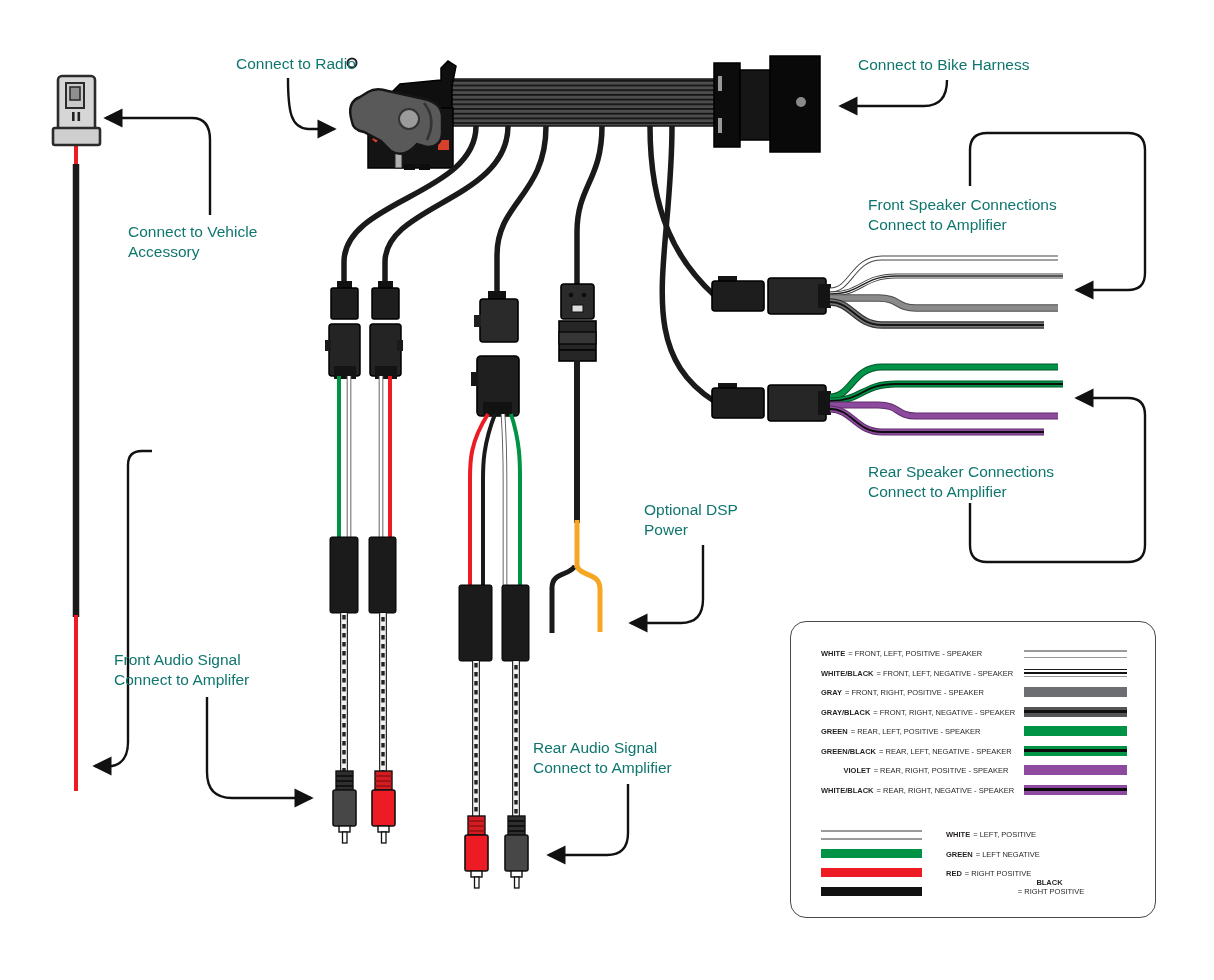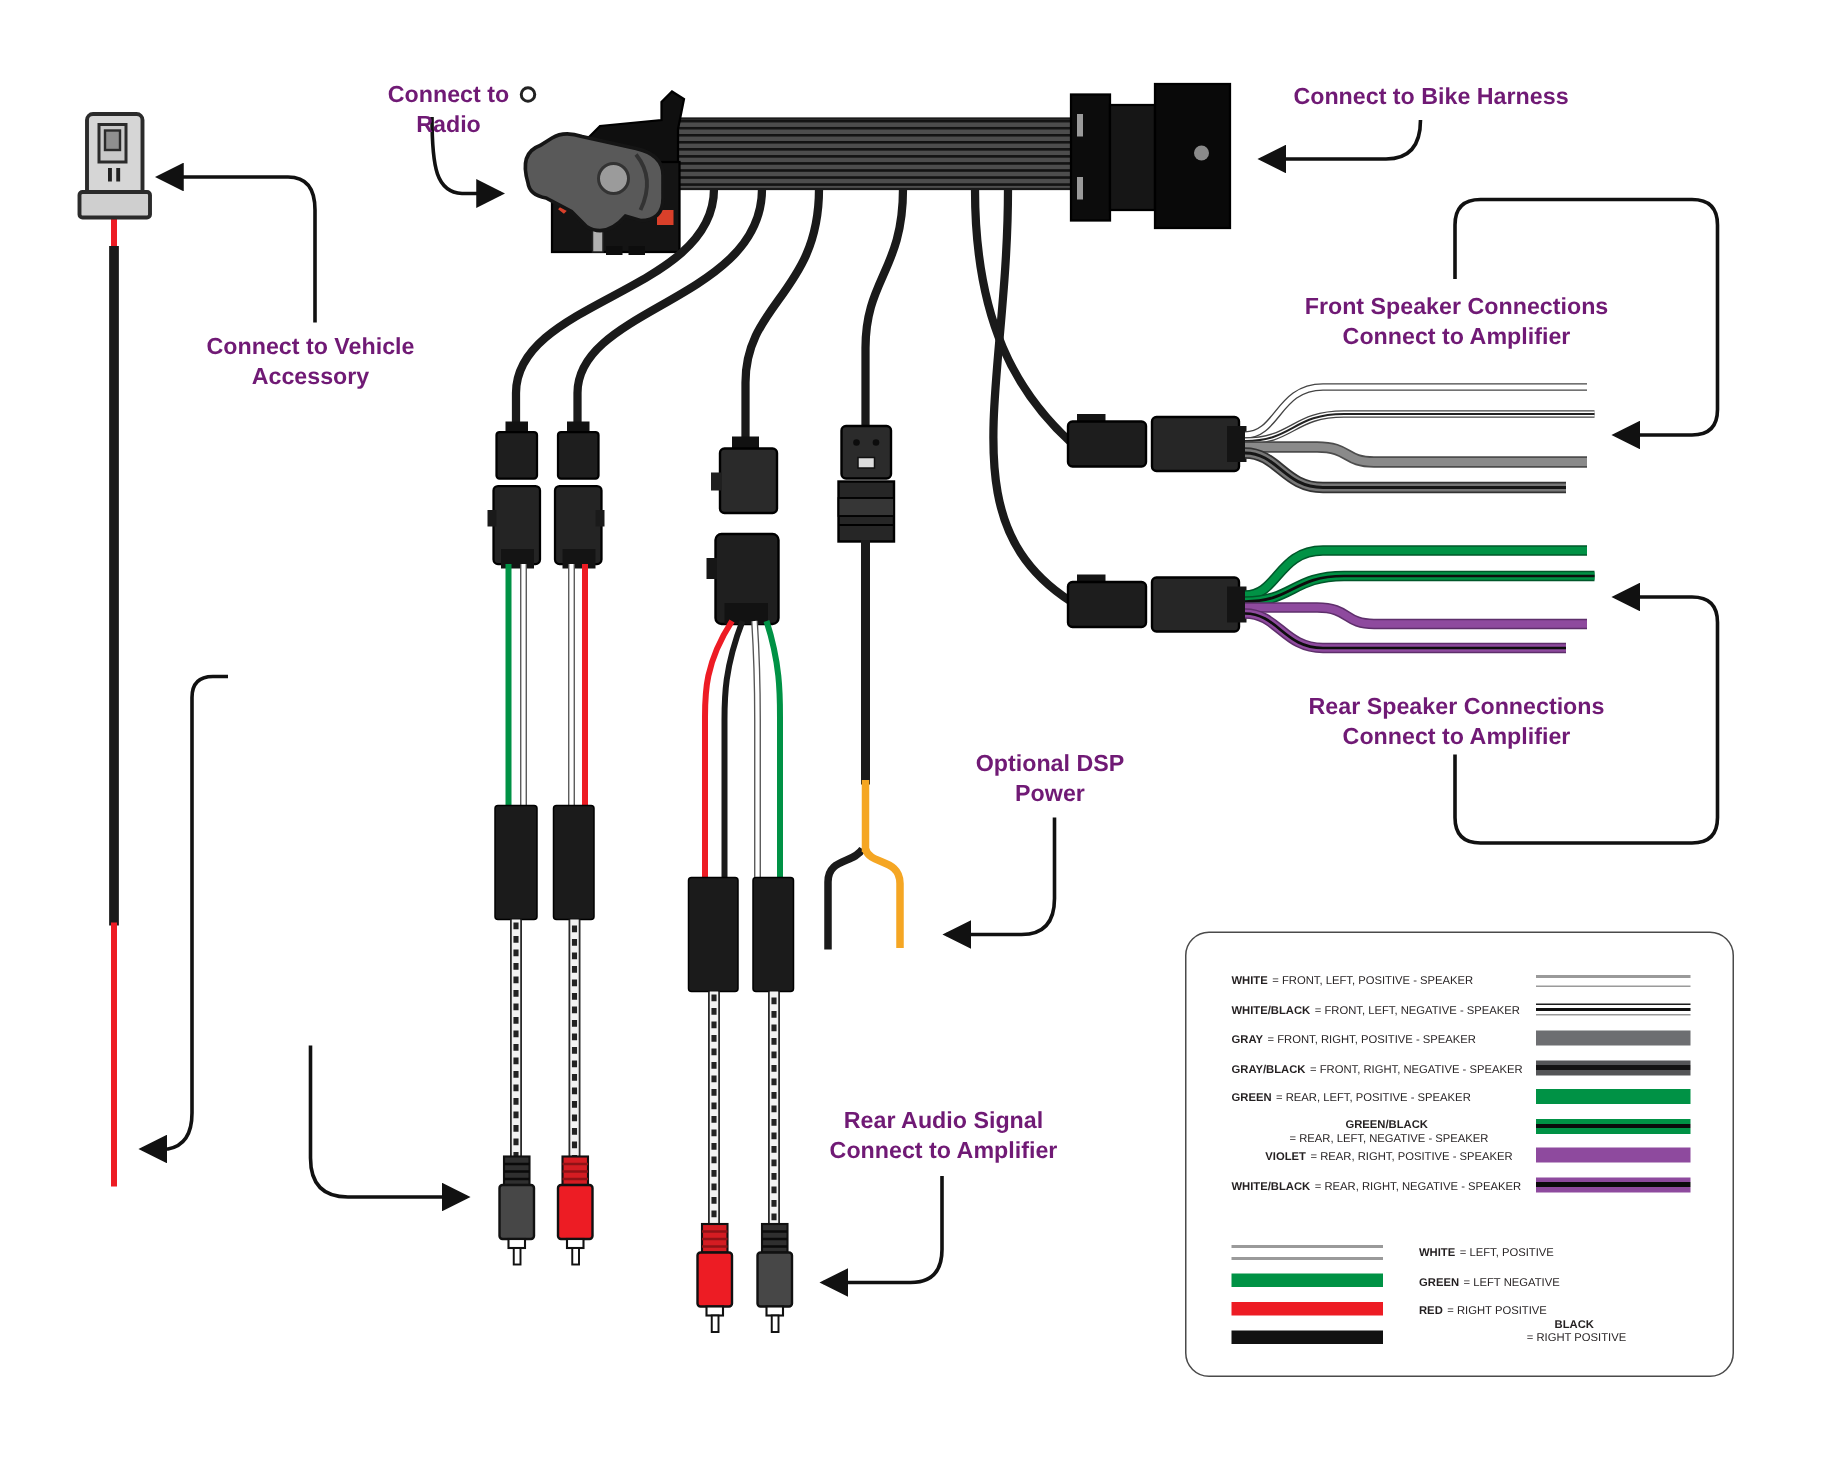--- a/index.html
+++ b/index.html
@@ -1,19 +1,19 @@
 <!DOCTYPE html>
 <html><head>
 <meta charset="utf-8">
 <style>
   html,body{margin:0;padding:0;background:#fff;}
   #stage{position:relative;width:1214px;height:980px;background:#fff;overflow:hidden;
          font-family:"Liberation Sans",sans-serif;}
   #art{position:absolute;left:0;top:0;}
-  .lbl{position:absolute;text-align:center;color:#701a75;font-size:15.5px;line-height:19.5px;font-weight:bold;}
+  .lbl{position:absolute;color:#0f766e;font-size:15.5px;line-height:19.5px;}
   .lbl span{display:block;}
   
   #legend{position:absolute;left:790px;top:621px;width:366px;height:297px;
           border:1.6px solid #4a4a4a;border-radius:16px;background:#fff;box-sizing:border-box;}
   .leg-row{position:absolute;left:30px;width:210px;height:12px;display:flex;align-items:center;
            font-size:7.5px;color:#231f20;white-space:nowrap;}
   .leg-row .ln{font-weight:bold;margin-right:3px;}
   .leg-row2{left:155px;}
   .leg-sw{position:absolute;width:103px;}
   .leg-sw2{width:101px;left:30px;}
@@ -274,20 +274,24 @@
 <div class="lbl" style="left:236px;top:54px;width:126px;">
   <span>Connect to Radio</span>
 </div>
 <div class="lbl" style="left:858px;top:55px;width:192px;">
   <span>Connect to Bike Harness</span>
 </div>
 <div class="lbl" style="left:128px;top:222px;width:158px;">
   <span>Connect to Vehicle</span>
   <span>Accessory</span>
 </div>
+<div class="lbl" style="left:114px;top:650px;width:186px;">
+  <span>Front Audio Signal</span>
+  <span>Connect to Amplifer</span>
+</div>
 <div class="lbl" style="left:533px;top:738px;width:192px;">
   <span>Rear Audio Signal</span>
   <span>Connect to Amplifier</span>
 </div>
 <div class="lbl" style="left:644px;top:500px;width:112px;">
   <span>Optional DSP</span>
   <span>Power</span>
 </div>
 <div class="lbl" style="left:868px;top:195px;width:206px;">
   <span>Front Speaker Connections</span>
@@ -318,21 +322,21 @@
   <div class="leg-row" style="top:84px;">
         <span class="ln">GRAY/BLACK</span>
         <span class="ld">= FRONT, RIGHT, NEGATIVE - SPEAKER</span>
       </div>
   <div class="leg-sw sw-grayblack" style="left:233px;top:85px;"></div>
   <div class="leg-row" style="top:103px;">
         <span class="ln">GREEN</span>
         <span class="ld">= REAR, LEFT, POSITIVE - SPEAKER</span>
       </div>
   <div class="leg-sw sw-green" style="left:233px;top:104px;"></div>
-  <div class="leg-row" style="top:123px;flex-direction:column;">
+  <div class="leg-row" style="top:123px;">
         <span class="ln">GREEN/BLACK</span>
         <span class="ld">= REAR, LEFT, NEGATIVE - SPEAKER</span>
       </div>
   <div class="leg-sw sw-greenblack" style="left:233px;top:124px;"></div>
   <div class="leg-row" style="top:142px;justify-content:center;">
         <span class="ln">VIOLET</span>
         <span class="ld">= REAR, RIGHT, POSITIVE - SPEAKER</span>
       </div>
   <div class="leg-sw sw-violet" style="left:233px;top:143px;"></div>
   <div class="leg-row" style="top:162px;">

